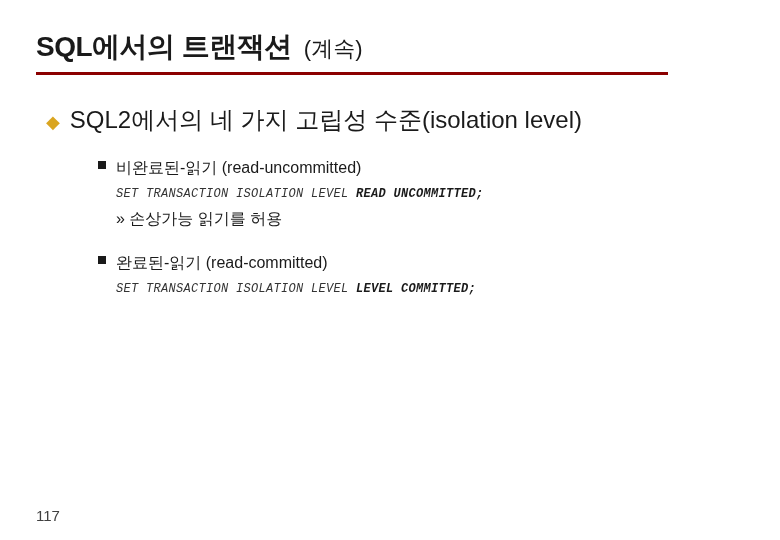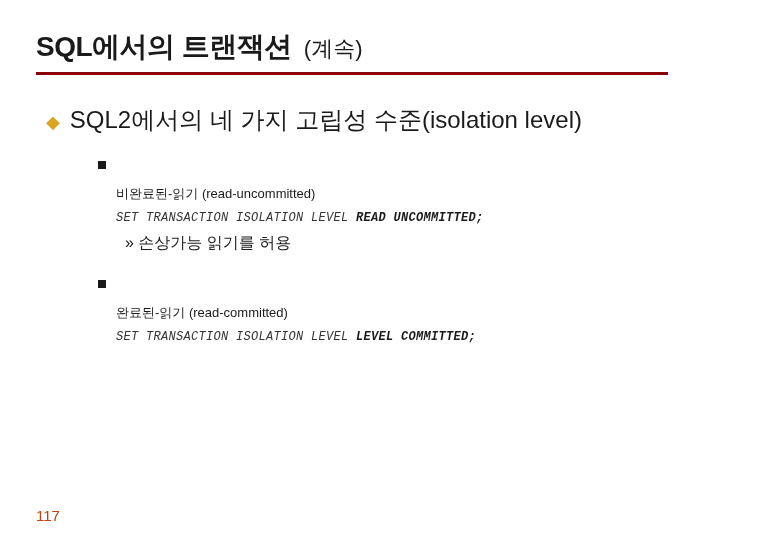--- a/index.html
+++ b/index.html
@@ -93,24 +93,23 @@
     .square-bullet {
       width: 8px;
       height: 8px;
       background: #1a1a1a;
       flex-shrink: 0;
       margin-top: 4px;
       align-self: flex-start;
     }
 
     .sub-text {
-      font-size: 13px;
+      font-size: 16px;
       color: #1a1a1a;
       line-height: 1.4;
-      margin-top: 28px;
     }
 
     .code-block {
       font-family: 'Courier New', Courier, monospace;
       font-size: 12px;
       color: #333333;
       margin-left: 18px;
       margin-bottom: 8px;
       letter-spacing: 0.3px;
       font-style: italic;
@@ -118,35 +117,35 @@
 
     .code-keyword {
       font-weight: bold;
       color: #1a1a1a;
     }
 
     .arrow-item {
       display: flex;
       align-items: baseline;
       gap: 8px;
-      margin-left: 27px;
+      margin-left: 18px;
       margin-top: 4px;
     }
 
     .arrow-text {
       font-size: 16px;
       color: #1a1a1a;
     }
 
     .page-number {
       position: absolute;
       bottom: 16px;
       left: 36px;
       font-size: 15px;
-      color: #c2410c;
+      color: #404040;
     }
   </style>
 </head>
 <body>
 
 <div class="page-container">
 
   <div class="header-section">
     <span class="page-title">SQL에서의 트랜잭션</span>
     <span class="page-subtitle">(계속)</span>

